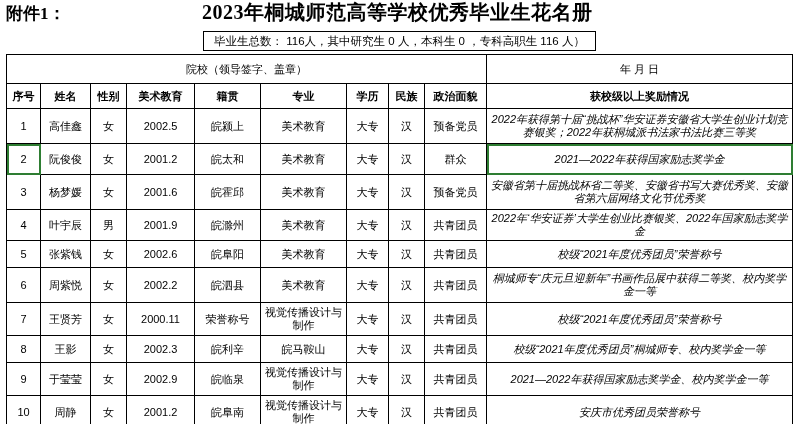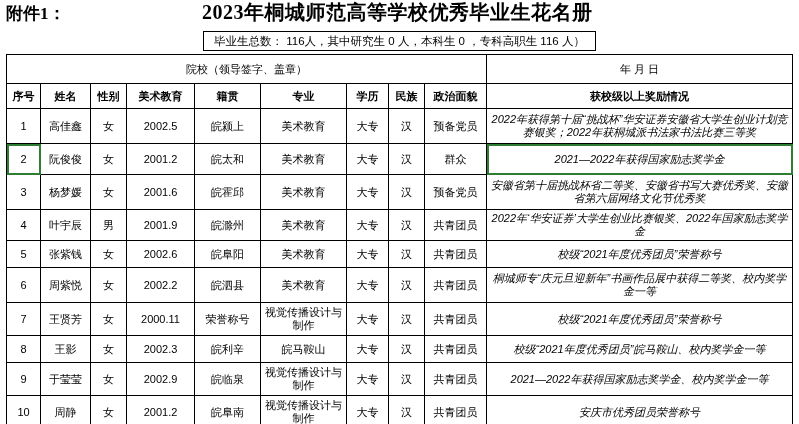--- a/index.html
+++ b/index.html
@@ -250,21 +250,21 @@
       <tr class="r8">
         <td>8</td>
         <td>王影</td>
         <td>女</td>
         <td>2002.3</td>
         <td>皖利辛</td>
         <td>皖马鞍山</td>
         <td>大专</td>
         <td>汉</td>
         <td>共青团员</td>
-        <td class="award">校级“2021年度优秀团员”皖马鞍山、校内奖学金一等</td>
+        <td class="award">校级“2021年度优秀团员”桐城师专、校内奖学金一等</td>
       </tr>
 
       <tr class="r9">
         <td>9</td>
         <td>于莹莹</td>
         <td>女</td>
         <td>2002.9</td>
         <td>皖临泉</td>
         <td>视觉传播设计与制作</td>
         <td>大专</td>

